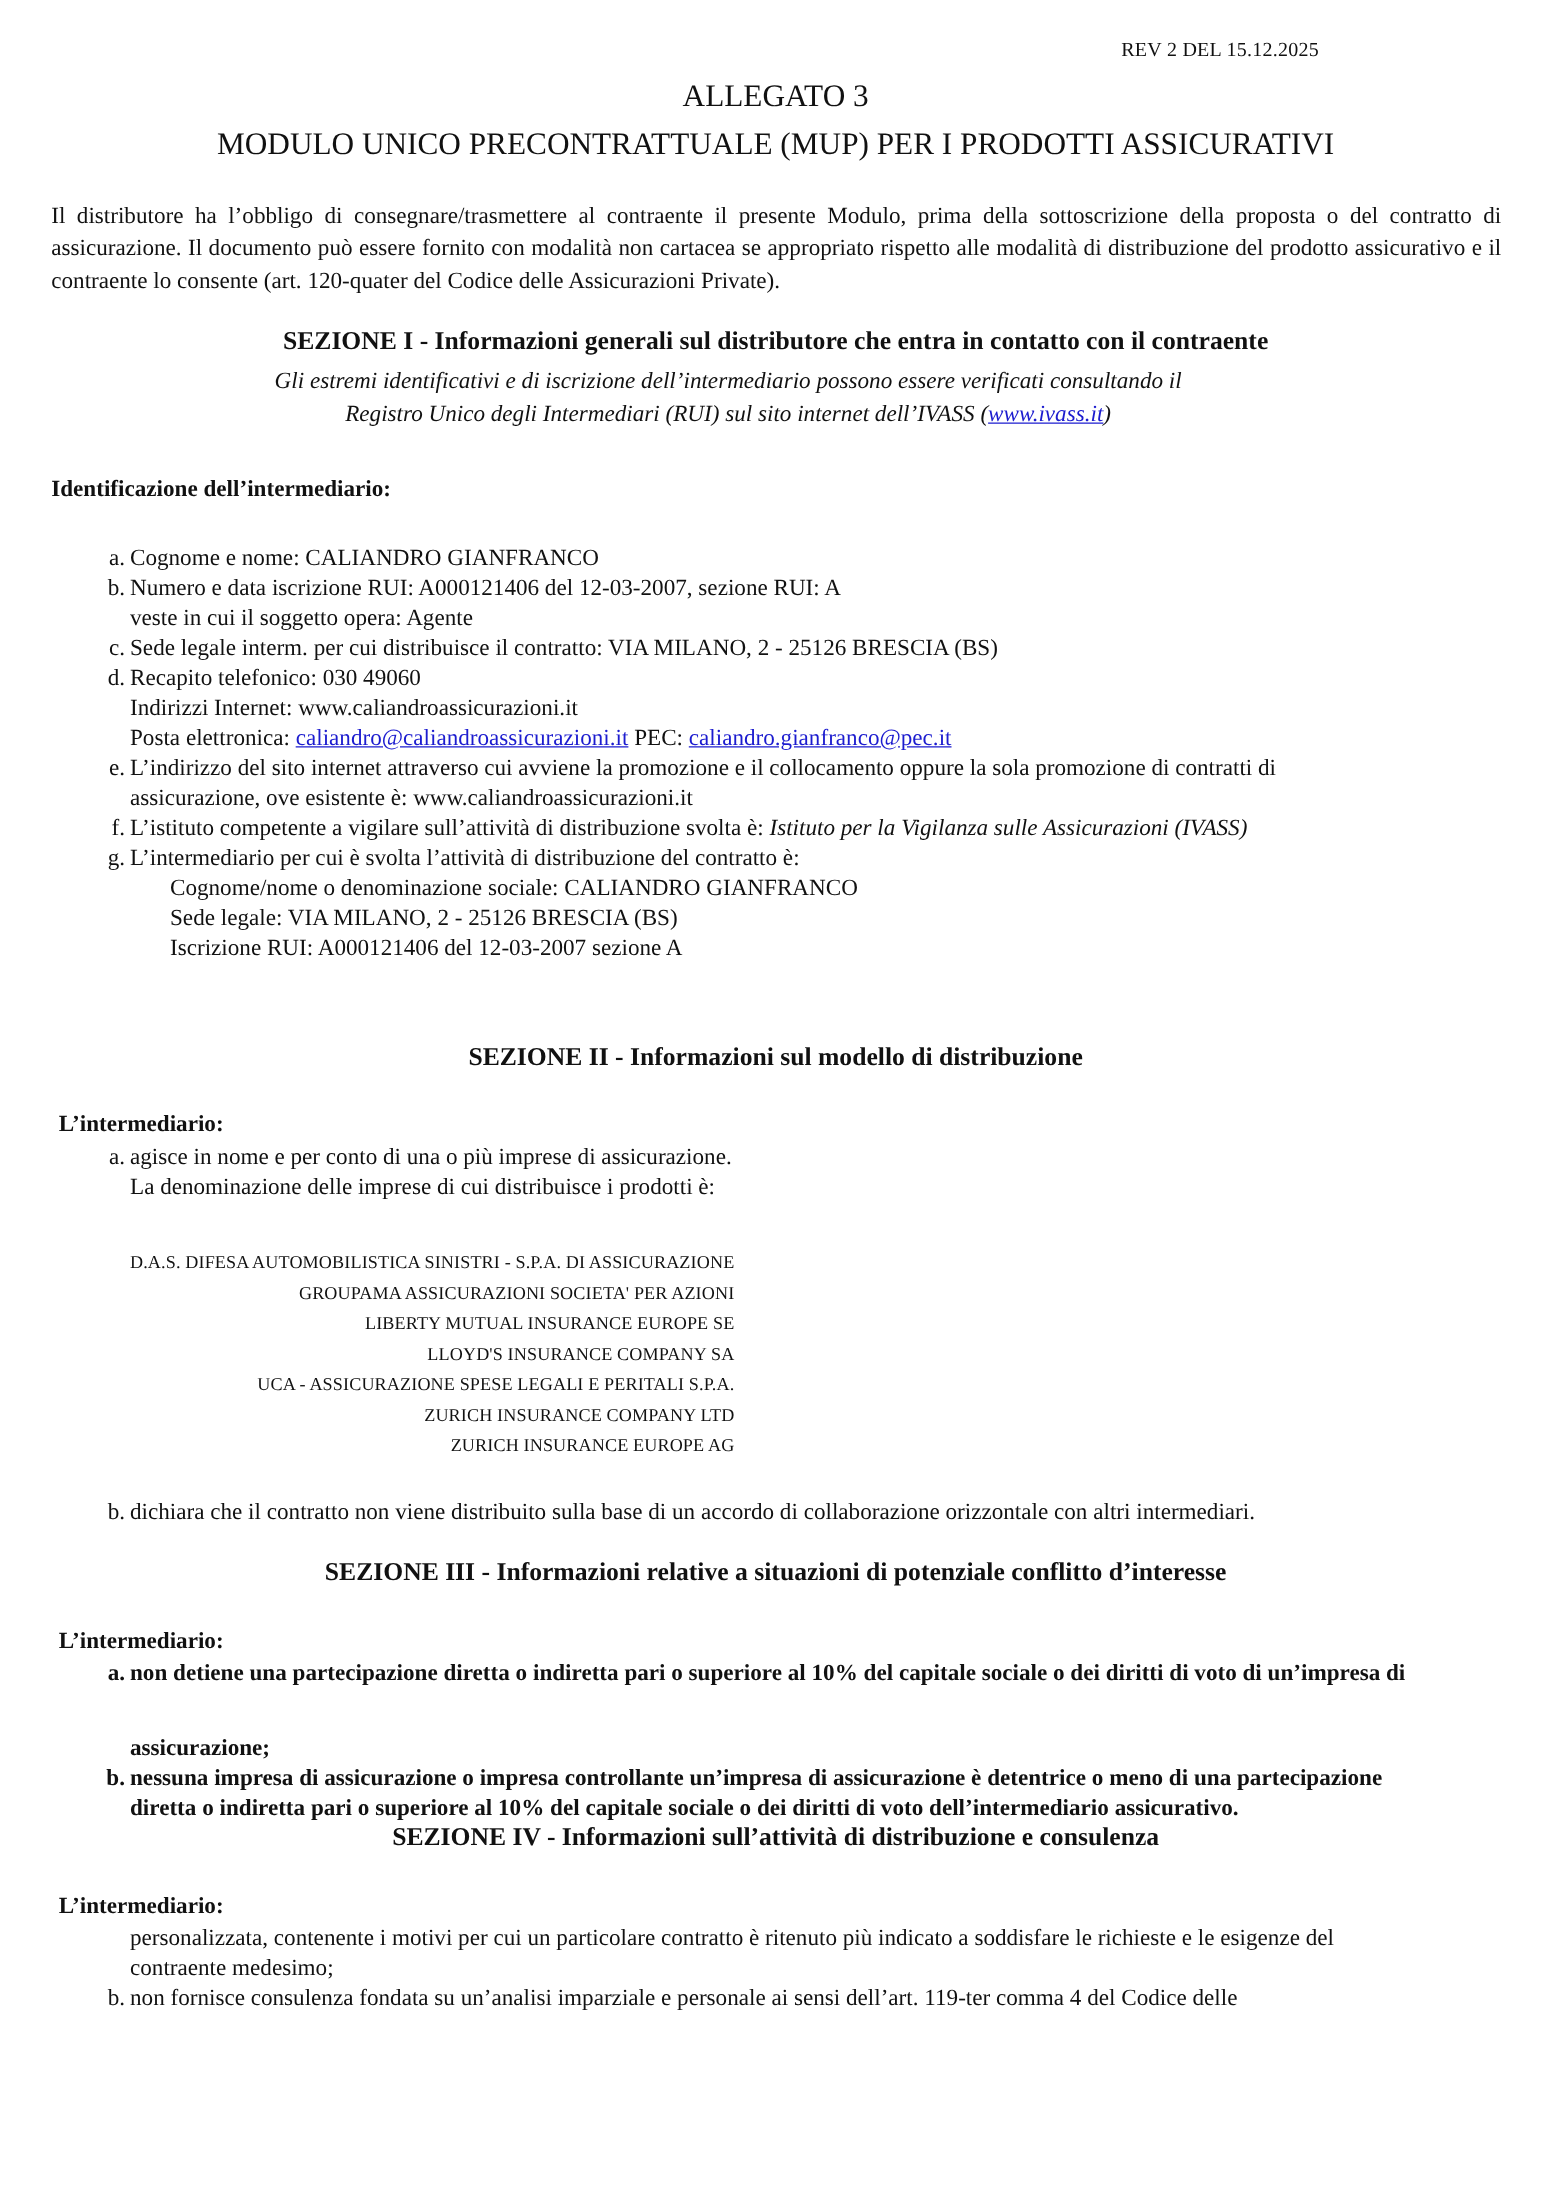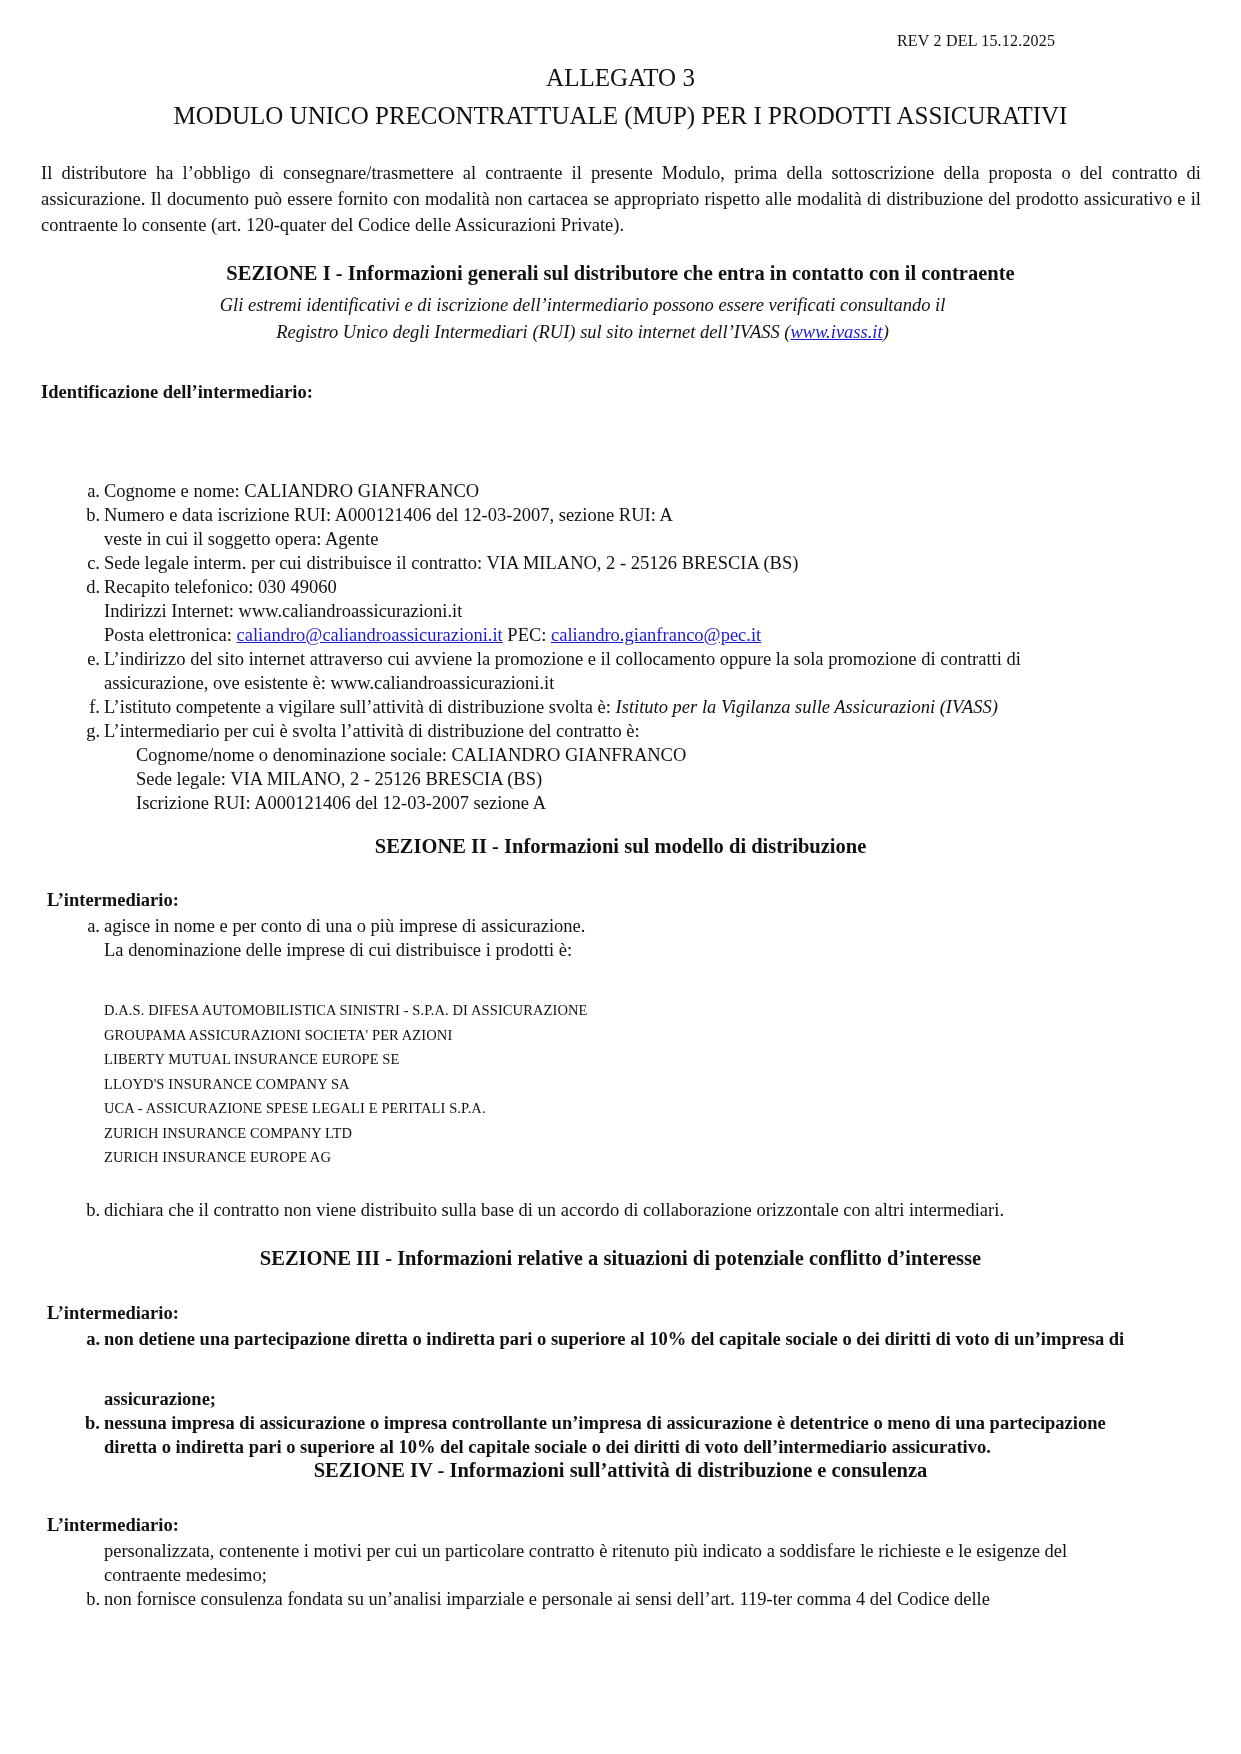--- a/index.html
+++ b/index.html
@@ -10,40 +10,40 @@
   .title { left: 0; width: 1241px; text-align: center; font-weight: normal; font-size: 25px; }
   .t1 { top: 64px; }
   .t2 { top: 102px; }
   .intro { left: 41px; width: 1160px; top: 160px; font-size: 18.5px; line-height: 26px; text-align: justify; }
   .sec-h { left: 0; width: 1241px; text-align: center; font-weight: bold; font-size: 20.5px; }
   .sec-sub { left: 0; width: 1165px; text-align: center; font-style: italic; font-size: 18.5px; line-height: 27px; }
   .link { color: #1a0dab; text-decoration: underline; color: #1c1ccf; }
   .label-b { font-weight: bold; font-size: 18.5px; }
   .line { font-size: 18.5px; white-space: nowrap; line-height: 24px; }
   .marker { display: inline-block; width: 22px; text-align: right; margin-right: 4px; }
-  .company { font-size: 14.5px; line-height: 24.5px; white-space: nowrap; letter-spacing: 0.1px; }
+  .company { font-size: 14.5px; line-height: 24.5px; white-space: nowrap; letter-spacing: 0.1px; text-align: right; }
 </style>
 </head>
 <body>
 
 <div class="abs rev">REV 2 DEL 15.12.2025</div>
 <div class="abs title t1">ALLEGATO 3</div>
 <div class="abs title t2">MODULO UNICO PRECONTRATTUALE (MUP) PER I PRODOTTI ASSICURATIVI</div>
 
 <div class="abs intro">Il distributore ha l’obbligo di consegnare/trasmettere al contraente il presente Modulo, prima della sottoscrizione della proposta o del contratto di assicurazione. Il documento può essere fornito con modalità non cartacea se appropriato rispetto alle modalità di distribuzione del prodotto assicurativo e il contraente lo consente (art. 120-quater del Codice delle Assicurazioni Private).</div>
 
 <div class="abs sec-h" style="top:262px;">SEZIONE I - Informazioni generali sul distributore che entra in contatto con il contraente</div>
 <div class="abs sec-sub" style="top:292px;">
   <div>Gli estremi identificativi e di iscrizione dell’intermediario possono essere verificati consultando il</div>
   <div><span>Registro Unico degli Intermediari (RUI) sul sito internet dell’IVASS (</span><span class="link">www.ivass.it</span><span>)</span></div>
 </div>
 
 <div class="abs label-b" style="left:41px; top:382px;">Identificazione dell’intermediario:</div>
 
-<div class="abs" style="left:78px; top:435px; width:1125px;margin-top:44px;">
+<div class="abs" style="left:78px; top:435px; width:1125px;">
   <div class="line"><span class="marker">a.</span><span>Cognome e nome: CALIANDRO GIANFRANCO</span></div>
   <div class="line"><span class="marker">b.</span><span>Numero e data iscrizione RUI: A000121406 del 12-03-2007, sezione RUI: A</span></div>
   <div class="line" style="padding-left:26px;">veste in cui il soggetto opera: Agente</div>
   <div class="line"><span class="marker">c.</span><span>Sede legale interm. per cui distribuisce il contratto: VIA MILANO, 2 - 25126 BRESCIA (BS)</span></div>
   <div class="line"><span class="marker">d.</span><span>Recapito telefonico: 030 49060</span></div>
   <div class="line" style="padding-left:26px;">Indirizzi Internet: www.caliandroassicurazioni.it</div>
   <div class="line" style="padding-left:26px;"><span>Posta elettronica: </span><span class="link">caliandro@caliandroassicurazioni.it</span><span> PEC: </span><span class="link">caliandro.gianfranco@pec.it</span></div>
   <div class="line"><span class="marker">e.</span><span>L’indirizzo del sito internet attraverso cui avviene la promozione e il collocamento oppure la sola promozione di contratti di</span></div>
   <div class="line" style="padding-left:26px;">assicurazione, ove esistente è: www.caliandroassicurazioni.it</div>
   <div class="line"><span class="marker">f.</span><span>L’istituto competente a vigilare sull’attività di distribuzione svolta è: </span><i>Istituto per la Vigilanza sulle Assicurazioni (IVASS)</i></div>

